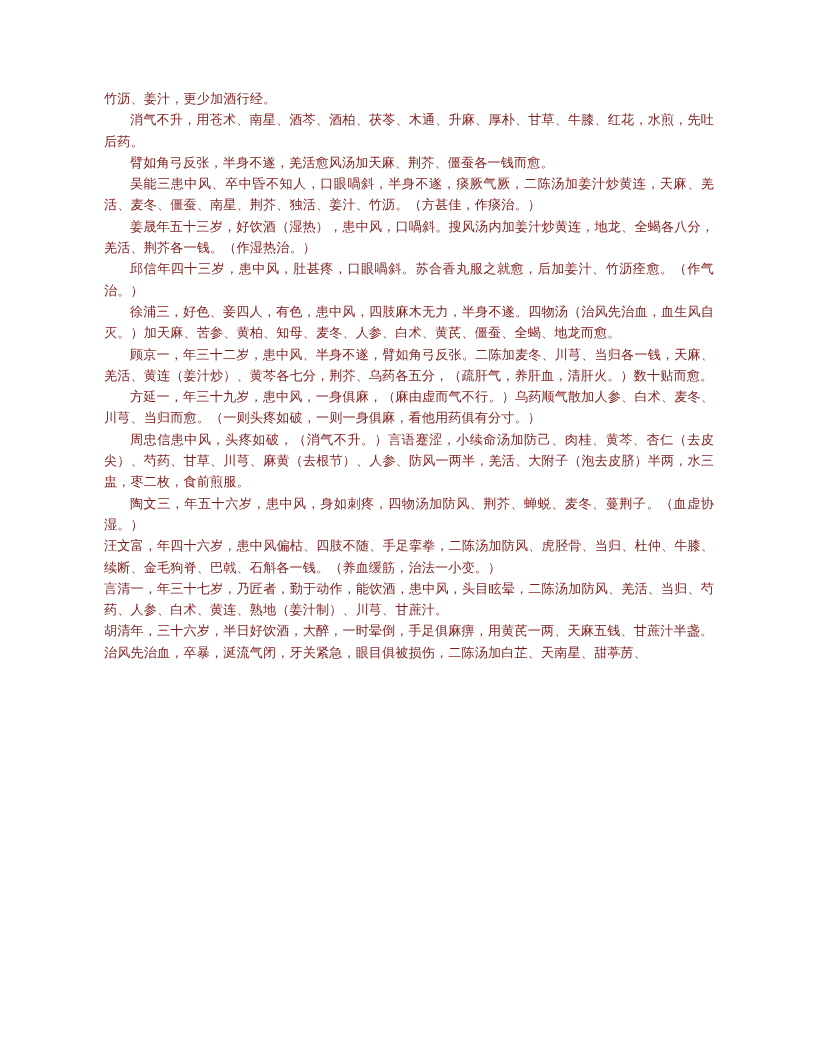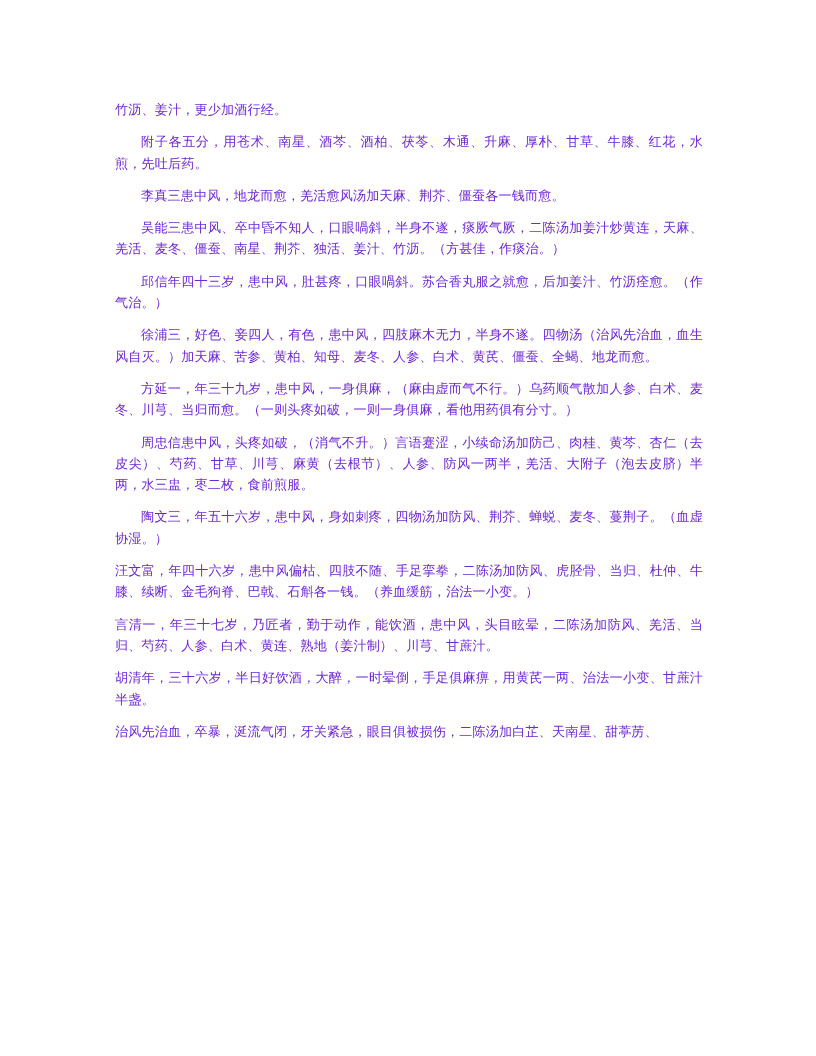--- a/index.html
+++ b/index.html
@@ -22,25 +22,25 @@
     background: #ffffff;
     box-sizing: border-box;
   }
   .text-column {
     position: absolute;
     left: 104px;
     top: 88px;
     width: 610px;
   }
   .para {
-    margin: 11px;
+    margin: 0;
     padding: 0;
     font-size: 13.1px;
     line-height: 21.3px;
-    color: #6d28d9;
+    color: #7f1d1d;
     text-align: justify;
     text-justify: inter-character;
     letter-spacing: 0.15px;
     font-family: Liberation Sans, sans-serif;
     word-break: break-all;
     overflow-wrap: break-word;
   }
   .para.indent {
     text-indent: 26px;
   }
@@ -48,27 +48,29 @@
     text-indent: 0;
   }
 </style>
 </head>
 <body>
 
 <div class="page">
   <div class="text-column">
 
     <p class="para noindent">竹沥、姜汁，更少加酒行经。</p>
-    <p class="para indent">附子各五分，用苍术、南星、酒芩、酒柏、茯苓、木通、升麻、厚朴、甘草、牛膝、红花，水煎，先吐后药。</p>
-    <p class="para indent">李真三患中风，地龙而愈，羌活愈风汤加天麻、荆芥、僵蚕各一钱而愈。</p>
+    <p class="para indent">消气不升，用苍术、南星、酒芩、酒柏、茯苓、木通、升麻、厚朴、甘草、牛膝、红花，水煎，先吐后药。</p>
+    <p class="para indent">臂如角弓反张，半身不遂，羌活愈风汤加天麻、荆芥、僵蚕各一钱而愈。</p>
     <p class="para indent">吴能三患中风、卒中昏不知人，口眼喎斜，半身不遂，痰厥气厥，二陈汤加姜汁炒黄连，天麻、羌活、麦冬、僵蚕、南星、荆芥、独活、姜汁、竹沥。（方甚佳，作痰治。）</p>
+    <p class="para indent">姜晟年五十三岁，好饮酒（湿热），患中风，口喎斜。搜风汤内加姜汁炒黄连，地龙、全蝎各八分，羌活、荆芥各一钱。（作湿热治。）</p>
     <p class="para indent">邱信年四十三岁，患中风，肚甚疼，口眼喎斜。苏合香丸服之就愈，后加姜汁、竹沥痊愈。（作气治。）</p>
     <p class="para indent">徐浦三，好色、妾四人，有色，患中风，四肢麻木无力，半身不遂。四物汤（治风先治血，血生风自灭。）加天麻、苦参、黄柏、知母、麦冬、人参、白术、黄芪、僵蚕、全蝎、地龙而愈。</p>
+    <p class="para indent">顾京一，年三十二岁，患中风、半身不遂，臂如角弓反张。二陈加麦冬、川芎、当归各一钱，天麻、羌活、黄连（姜汁炒）、黄芩各七分，荆芥、乌药各五分，（疏肝气，养肝血，清肝火。）数十贴而愈。</p>
     <p class="para indent">方延一，年三十九岁，患中风，一身俱麻，（麻由虚而气不行。）乌药顺气散加人参、白术、麦冬、川芎、当归而愈。（一则头疼如破，一则一身俱麻，看他用药俱有分寸。）</p>
     <p class="para indent">周忠信患中风，头疼如破，（消气不升。）言语蹇涩，小续命汤加防己、肉桂、黄芩、杏仁（去皮尖）、芍药、甘草、川芎、麻黄（去根节）、人参、防风一两半，羌活、大附子（泡去皮脐）半两，水三盅，枣二枚，食前煎服。</p>
     <p class="para indent">陶文三，年五十六岁，患中风，身如刺疼，四物汤加防风、荆芥、蝉蜕、麦冬、蔓荆子。（血虚协湿。）</p>
     <p class="para noindent">汪文富，年四十六岁，患中风偏枯、四肢不随、手足挛拳，二陈汤加防风、虎胫骨、当归、杜仲、牛膝、续断、金毛狗脊、巴戟、石斛各一钱。（养血缓筋，治法一小变。）</p>
     <p class="para noindent">言清一，年三十七岁，乃匠者，勤于动作，能饮酒，患中风，头目眩晕，二陈汤加防风、羌活、当归、芍药、人参、白术、黄连、熟地（姜汁制）、川芎、甘蔗汁。</p>
-    <p class="para noindent">胡清年，三十六岁，半日好饮酒，大醉，一时晕倒，手足俱麻痹，用黄芪一两、治法一小变、甘蔗汁半盏。</p>
+    <p class="para noindent">胡清年，三十六岁，半日好饮酒，大醉，一时晕倒，手足俱麻痹，用黄芪一两、天麻五钱、甘蔗汁半盏。</p>
     <p class="para noindent">治风先治血，卒暴，涎流气闭，牙关紧急，眼目俱被损伤，二陈汤加白芷、天南星、甜葶苈、</p>
 
   </div>
 </div>
 
 </body></html>

